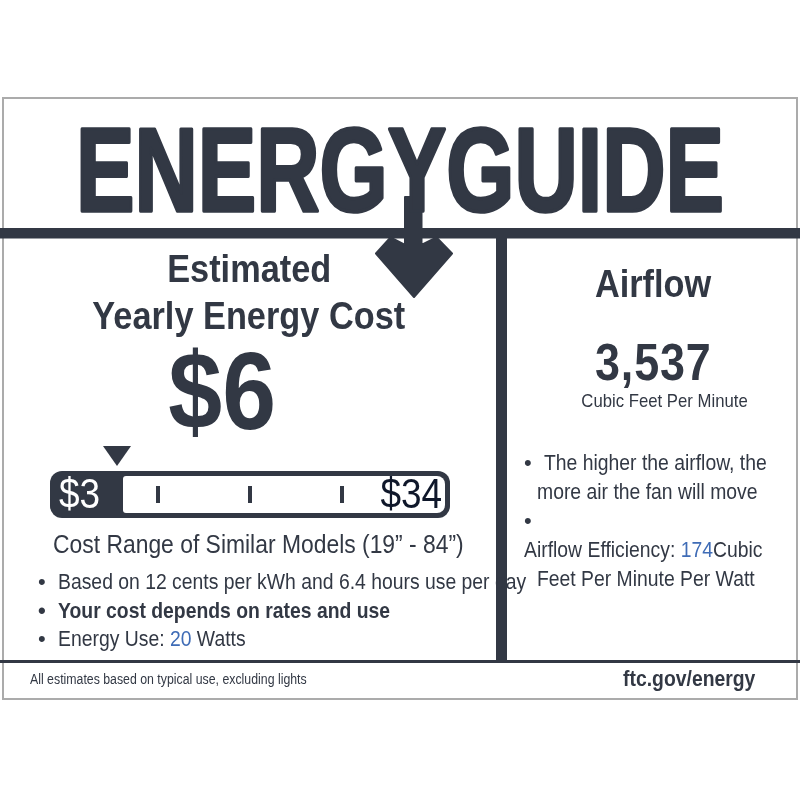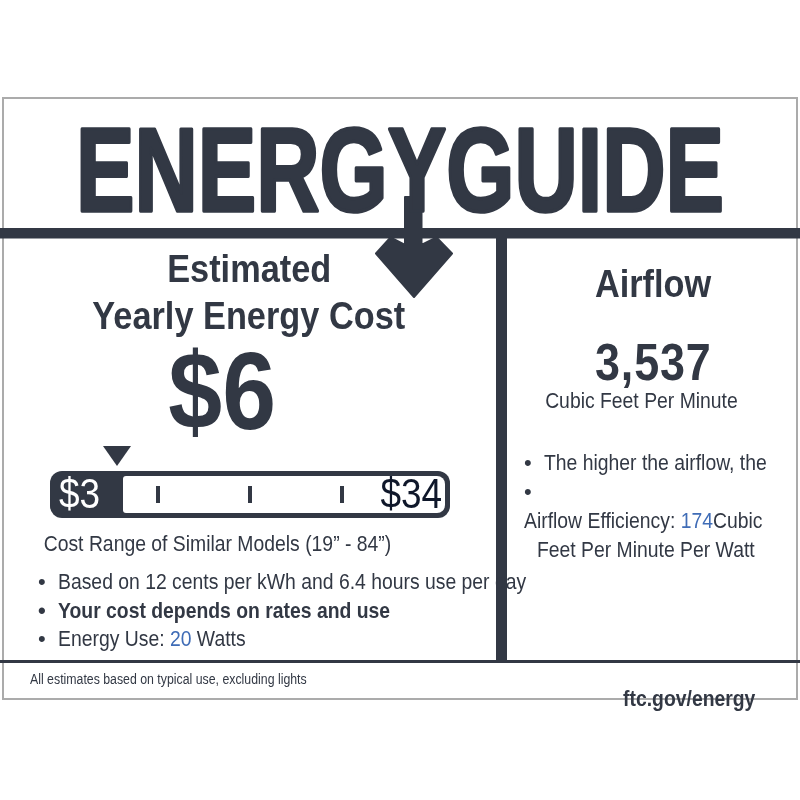--- a/index.html
+++ b/index.html
@@ -69,41 +69,41 @@
   .bar-min {
     position: absolute; left: 9px; top: 0; height: 47px; line-height: 46px;
     color: #ffffff; font-size: 42px;
   }
   .bar-max {
     position: absolute; right: 3px; top: 0; height: 37px; line-height: 36px;
     color: #0f172a; font-size: 42px;
   }
   .tick { position: absolute; top: 10px; width: 4px; height: 17px; background: #323844; }
   .tick.t1 { left: 33px; } .tick.t2 { left: 125px; } .tick.t3 { left: 217px; }
-  .lp-caption { position: absolute; left: 2px; top: 531px; width: 494px; text-align: left;
-                font-size: 22px; line-height: 26px; padding-left: 18px; }
+  .lp-caption { position: absolute; left: 2px; top: 531px; width: 494px; text-align: center;
+                font-size: 26px; line-height: 26px; padding-left: 18px; }
   .lp-bullets { position: absolute; left: 38px; top: 568px; font-size: 22px; line-height: 28.5px; }
   .lp-bullets .b::before { content: "\2022\00a0"; }
   .bold { font-weight: bold; }
   .blue { color: #3f6cb6; }
 
   
   .rp-head { position: absolute; left: 508px; top: 264px; width: 290px; text-align: center;
              font-size: 39px; font-weight: bold; line-height: 39px; }
   .rp-value { position: absolute; left: 508px; top: 308px; width: 290px; text-align: center;
               font-size: 51px; font-weight: bold; line-height: 79px; letter-spacing: 1px; margin-top: 15px; }
-  .rp-unit { position: absolute; left: 508px; top: 389px; width: 290px; 
-             font-size: 22px; line-height: 24px; padding-left: 24px; }
+  .rp-unit { position: absolute; left: 508px; top: 389px; width: 290px; text-align: center;
+             font-size: 19px; line-height: 24px; padding-left: 24px; }
   .rp-bullets { position: absolute; left: 524px; top: 448px; font-size: 22px; line-height: 29px; }
   .rp-bullets .b::before { content: "\2022\00a0"; }
   .rp-bullets .cont { padding-left: 13px; }
 
   
   .foot-note { position: absolute; left: 30px; top: 666px; font-size: 14px; line-height: 26px; }
-  .foot-url  { position: absolute; right: 45px; top: 666px; font-size: 22px; line-height: 26px; font-weight: bold; margin-top: 20px; }
+  .foot-url  { position: absolute; right: 45px; top: 666px; font-size: 22px; line-height: 26px; font-weight: bold; }
 </style>
 </head>
 <body>
 
 <div class="page">
 
   <div class="card"></div>
 
   <svg class="header-svg" viewBox="0 0 800 215">
     <rect x="0" y="131" width="800" height="10.5" fill="#323844"></rect>
@@ -162,20 +162,23 @@
     <span class="nrw">3,537</span>
   </div>
   <div class="rp-unit">
     <span class="nrw">Cubic Feet Per Minute</span>
   </div>
 
   <div class="rp-bullets">
     <div class="b">
       <span class="nrw-l">The higher the airflow, the</span>
     </div>
+    <div class="cont">
+      <span class="nrw-l">more air the fan will move</span>
+    </div>
     <div class="b">
       <span class="nrw-l"><span>Airflow Efficiency: </span><span class="blue">174</span><span>Cubic</span></span>
     </div>
     <div class="cont">
       <span class="nrw-l">Feet Per Minute Per Watt</span>
     </div>
   </div>
 
   <div class="footer-rule"></div>
 

